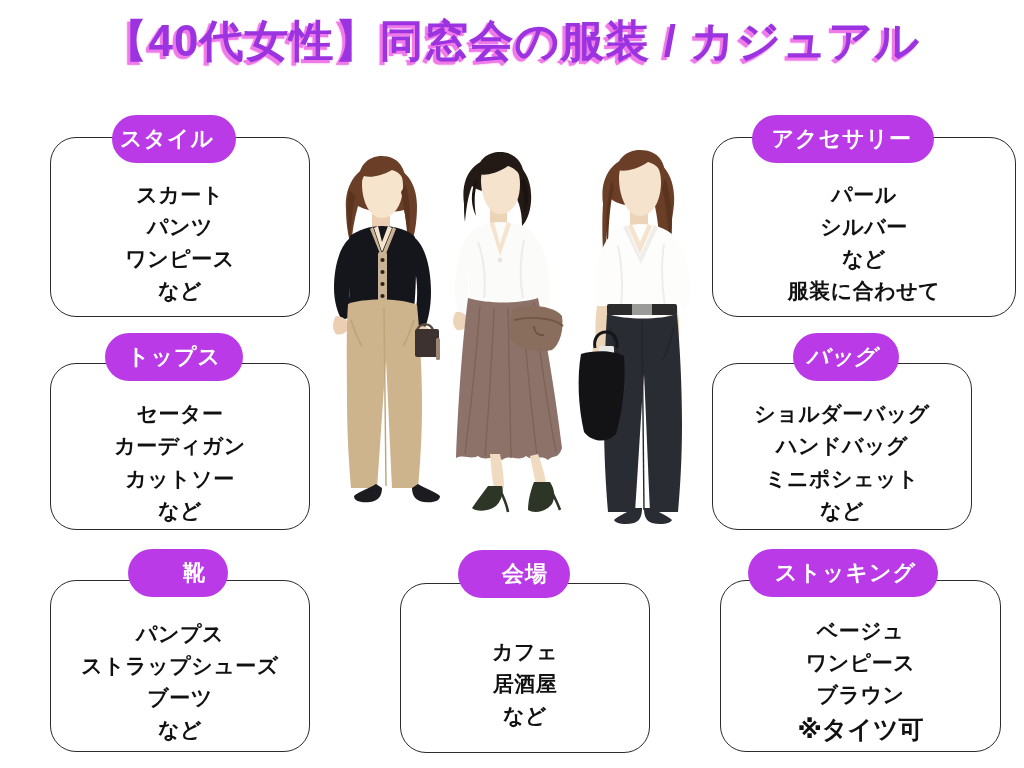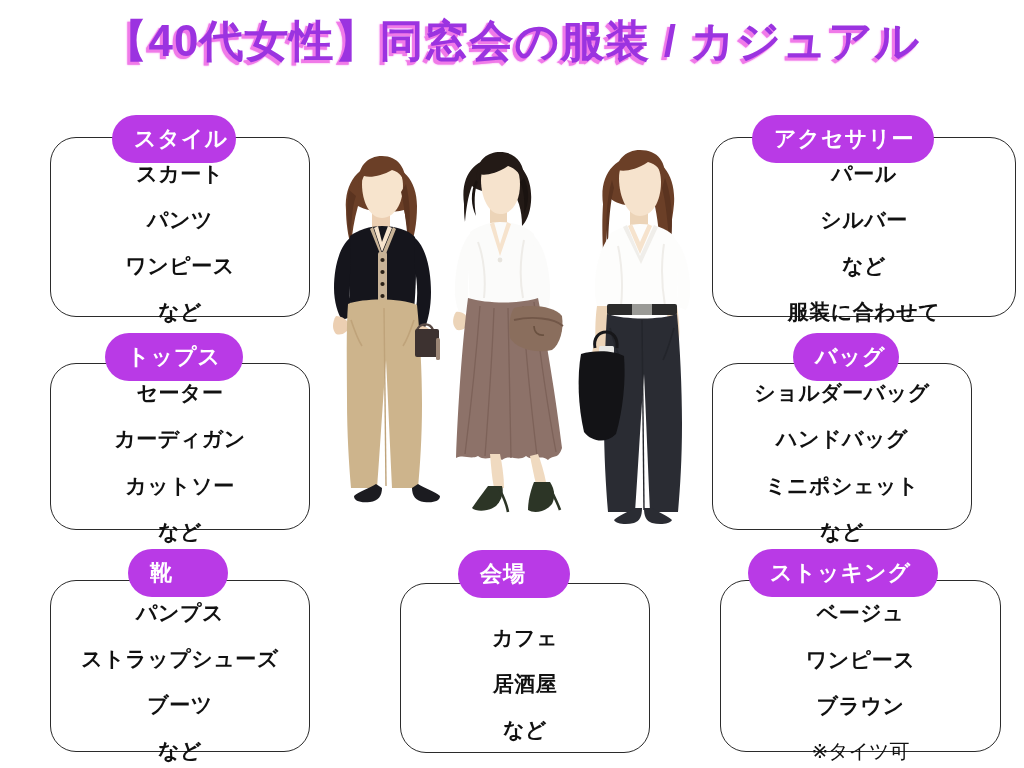--- a/index.html
+++ b/index.html
@@ -41,48 +41,48 @@
   .card-body {
     position: absolute;
     left: 0;
     right: 0;
     top: 38px;
     bottom: 6px;
     display: flex;
     flex-direction: column;
     align-items: center;
     justify-content: center;
-    gap: 18px;
+    gap: 4px;
     padding: 0 6px;
   }
   .card-line {
     font-size: 21px;
     font-weight: bold;
     color: #111111;
     line-height: 1.34;
     text-align: center;
     white-space: nowrap;
     letter-spacing: 0.5px;
   }
   .card-line.small {
-    font-size: 20px;
-    font-weight: normal;
+    font-size: 25px;
+    font-weight: bold;
     letter-spacing: 0;
   }
 
   
   .pill {
     position: absolute;
     z-index: 5;
     background: #b93ae6;
     border-radius: 24px;
     height: 48px;
     display: flex;
     align-items: center;
-    justify-content: flex-start;
+    justify-content: flex-end;
     padding: 0 22px;
     box-sizing: border-box;
   }
   .pill-label {
     color: #ffffff;
     font-size: 22px;
     font-weight: bold;
     letter-spacing: 1px;
     white-space: nowrap;
   }
@@ -97,21 +97,21 @@
   #card-shoes      { left: 50px;  top: 580px; width: 260px; height: 172px; }
   #pill-shoes      { left: 128px; top: 549px; width: 100px; }
 
   #card-venue      { left: 400px; top: 583px; width: 250px; height: 170px; }
   #pill-venue      { left: 458px; top: 550px; width: 112px; }
 
   #card-accessory  { left: 712px; top: 137px; width: 304px; height: 180px; }
   #pill-accessory  { left: 752px; top: 115px; width: 182px; }
 
   #card-bag        { left: 712px; top: 363px; width: 260px; height: 167px; }
-  #pill-bag        { left: 793px; top: 333px; width: 106px; }
+  #pill-bag        { left: 793px; top: 333px; width: 106px; font-style: italic; }
 
   #card-stockings  { left: 720px; top: 580px; width: 281px; height: 172px; }
   #pill-stockings  { left: 748px; top: 549px; width: 190px; }
 
   
   #illustration {
     position: absolute;
     left: 318px;
     top: 148px;
     width: 400px;

